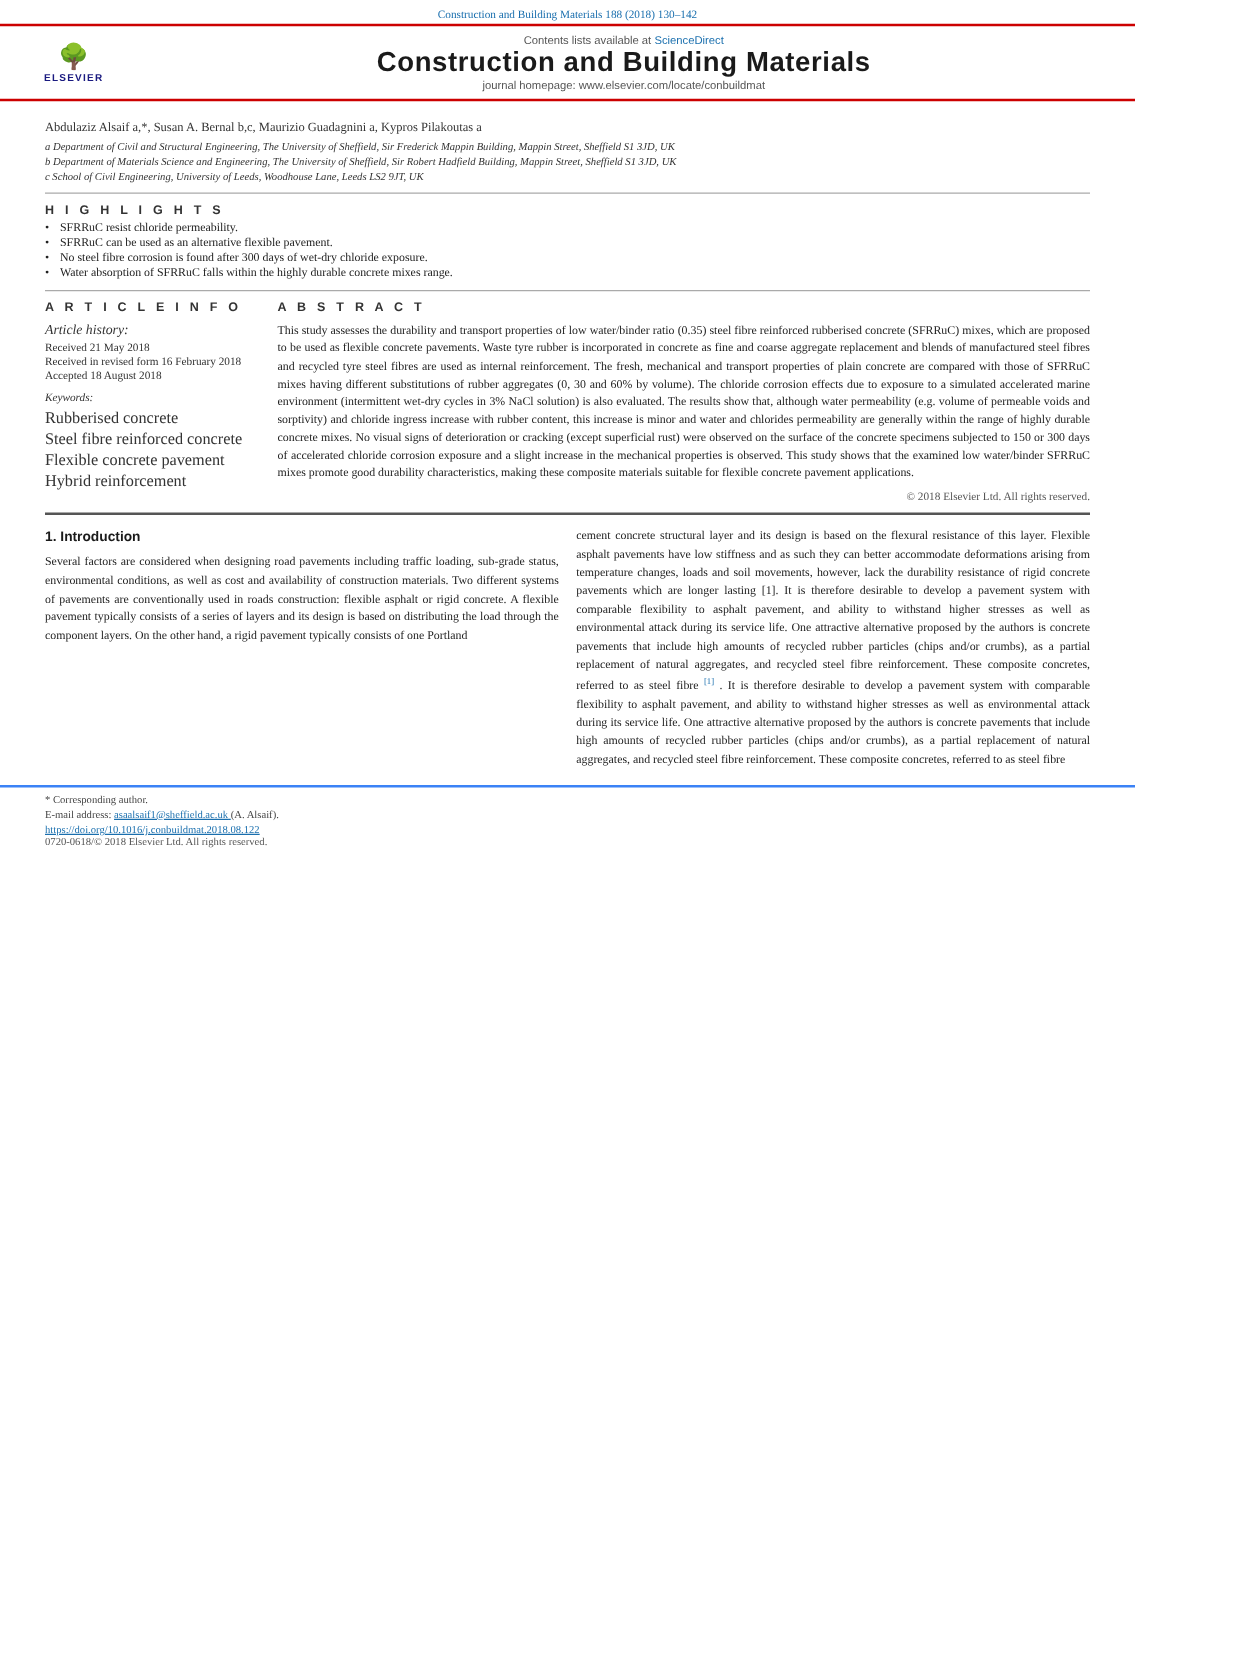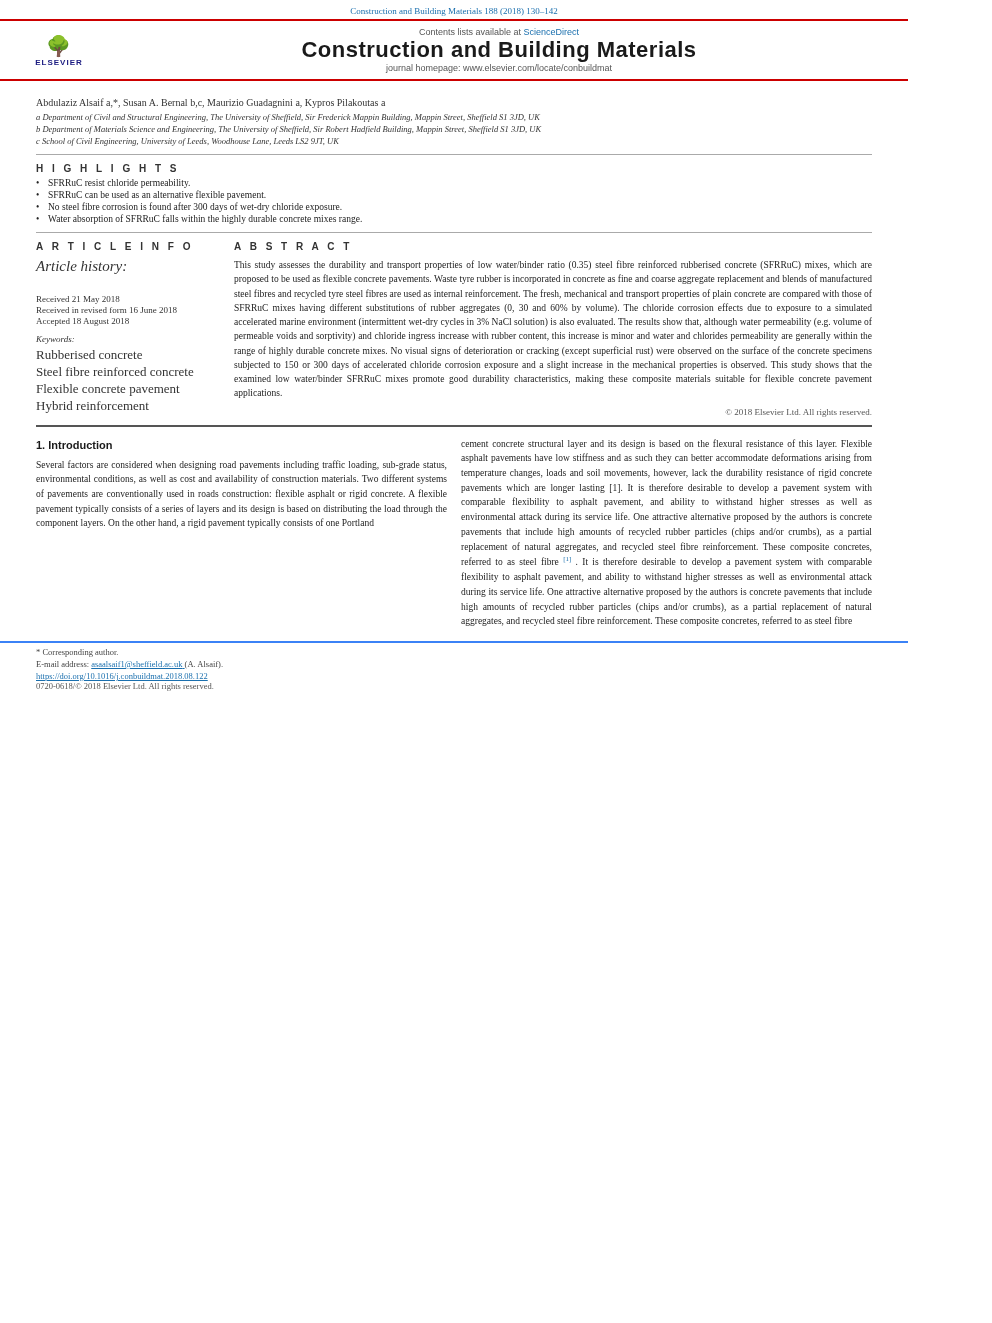--- a/index.html
+++ b/index.html
@@ -162,43 +162,43 @@
       position: relative;
     }
     .highlight-item::before {
       content: '•';
       position: absolute;
       left: 0;
     }
     
     .two-col {
       display: flex;
-      gap: 28px;
+      gap: 16px;
       margin-top: 6px;
     }
     .col-left {
       width: 170px;
       flex-shrink: 0;
     }
     .col-right {
       flex: 1;
     }
     .article-info-title {
       font-size: 10px;
       font-family: Arial, sans-serif;
       font-weight: bold;
       letter-spacing: 3px;
       color: #333;
       margin-bottom: 6px;
     }
     .article-history-label {
-      font-size: 15px;
+      font-size: 11px;
       font-style: italic;
       color: #333;
-      margin-bottom: 19px;
+      margin-bottom: 3px;
     }
     .article-history-item {
       font-size: 9px;
       color: #333;
       margin-bottom: 1px;
     }
     .keywords-label {
       font-size: 9px;
       font-style: italic;
       color: #333;
@@ -342,21 +342,21 @@
       <div class="highlight-item">Water absorption of SFRRuC falls within the highly durable concrete mixes range.</div>
     </div>
 
     <hr class="section-divider">
 
     <div class="two-col">
       <div class="col-left">
         <div class="article-info-title">A R T I C L E   I N F O</div>
         <div class="article-history-label">Article history:</div>
         <div class="article-history-item">Received 21 May 2018</div>
-        <div class="article-history-item">Received in revised form 16 June 2018</div>
+        <div class="article-history-item">Received in revised form 16 February 2018</div>
         <div class="article-history-item">Accepted 18 August 2018</div>
         <div class="keywords-label">Keywords:</div>
         <div class="keyword-item">Rubberised concrete</div>
         <div class="keyword-item">Steel fibre reinforced concrete</div>
         <div class="keyword-item">Flexible concrete pavement</div>
         <div class="keyword-item">Hybrid reinforcement</div>
       </div>
       <div class="col-right">
         <div class="abstract-title">A B S T R A C T</div>
         <div class="abstract-text">This study assesses the durability and transport properties of low water/binder ratio (0.35) steel fibre reinforced rubberised concrete (SFRRuC) mixes, which are proposed to be used as flexible concrete pavements. Waste tyre rubber is incorporated in concrete as fine and coarse aggregate replacement and blends of manufactured steel fibres and recycled tyre steel fibres are used as internal reinforcement. The fresh, mechanical and transport properties of plain concrete are compared with those of SFRRuC mixes having different substitutions of rubber aggregates (0, 30 and 60% by volume). The chloride corrosion effects due to exposure to a simulated accelerated marine environment (intermittent wet-dry cycles in 3% NaCl solution) is also evaluated. The results show that, although water permeability (e.g. volume of permeable voids and sorptivity) and chloride ingress increase with rubber content, this increase is minor and water and chlorides permeability are generally within the range of highly durable concrete mixes. No visual signs of deterioration or cracking (except superficial rust) were observed on the surface of the concrete specimens subjected to 150 or 300 days of accelerated chloride corrosion exposure and a slight increase in the mechanical properties is observed. This study shows that the examined low water/binder SFRRuC mixes promote good durability characteristics, making these composite materials suitable for flexible concrete pavement applications.</div>

